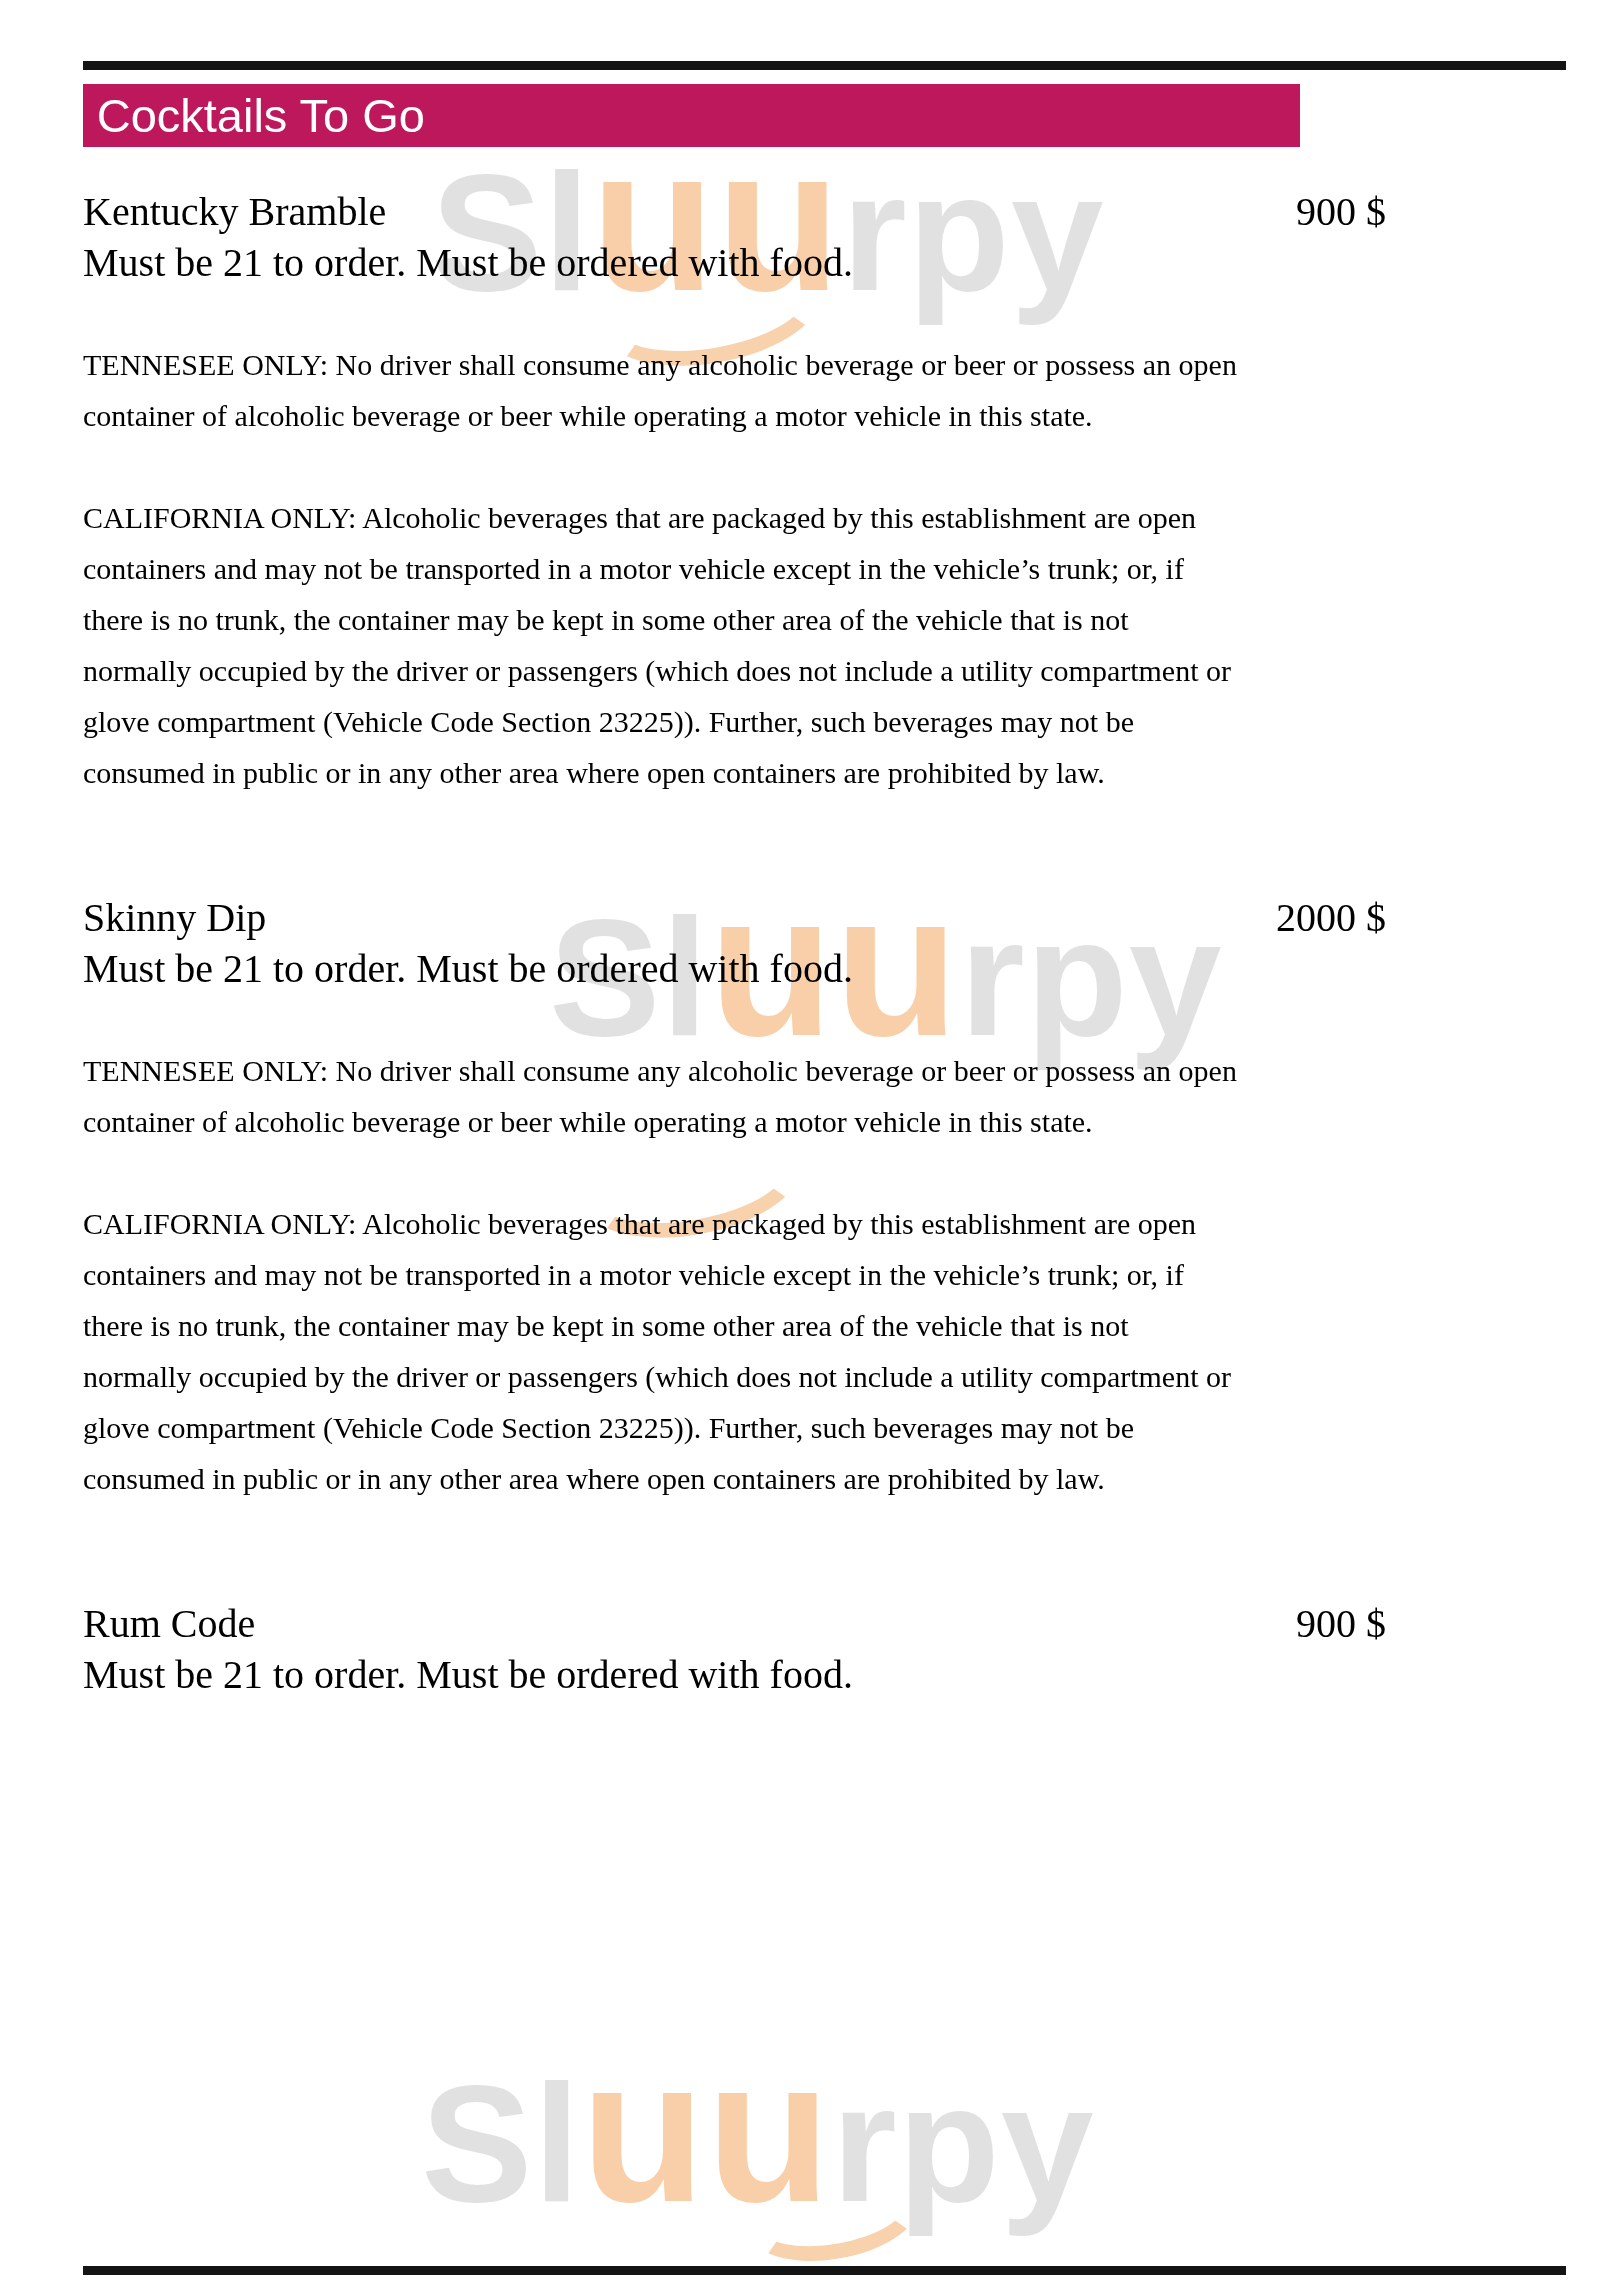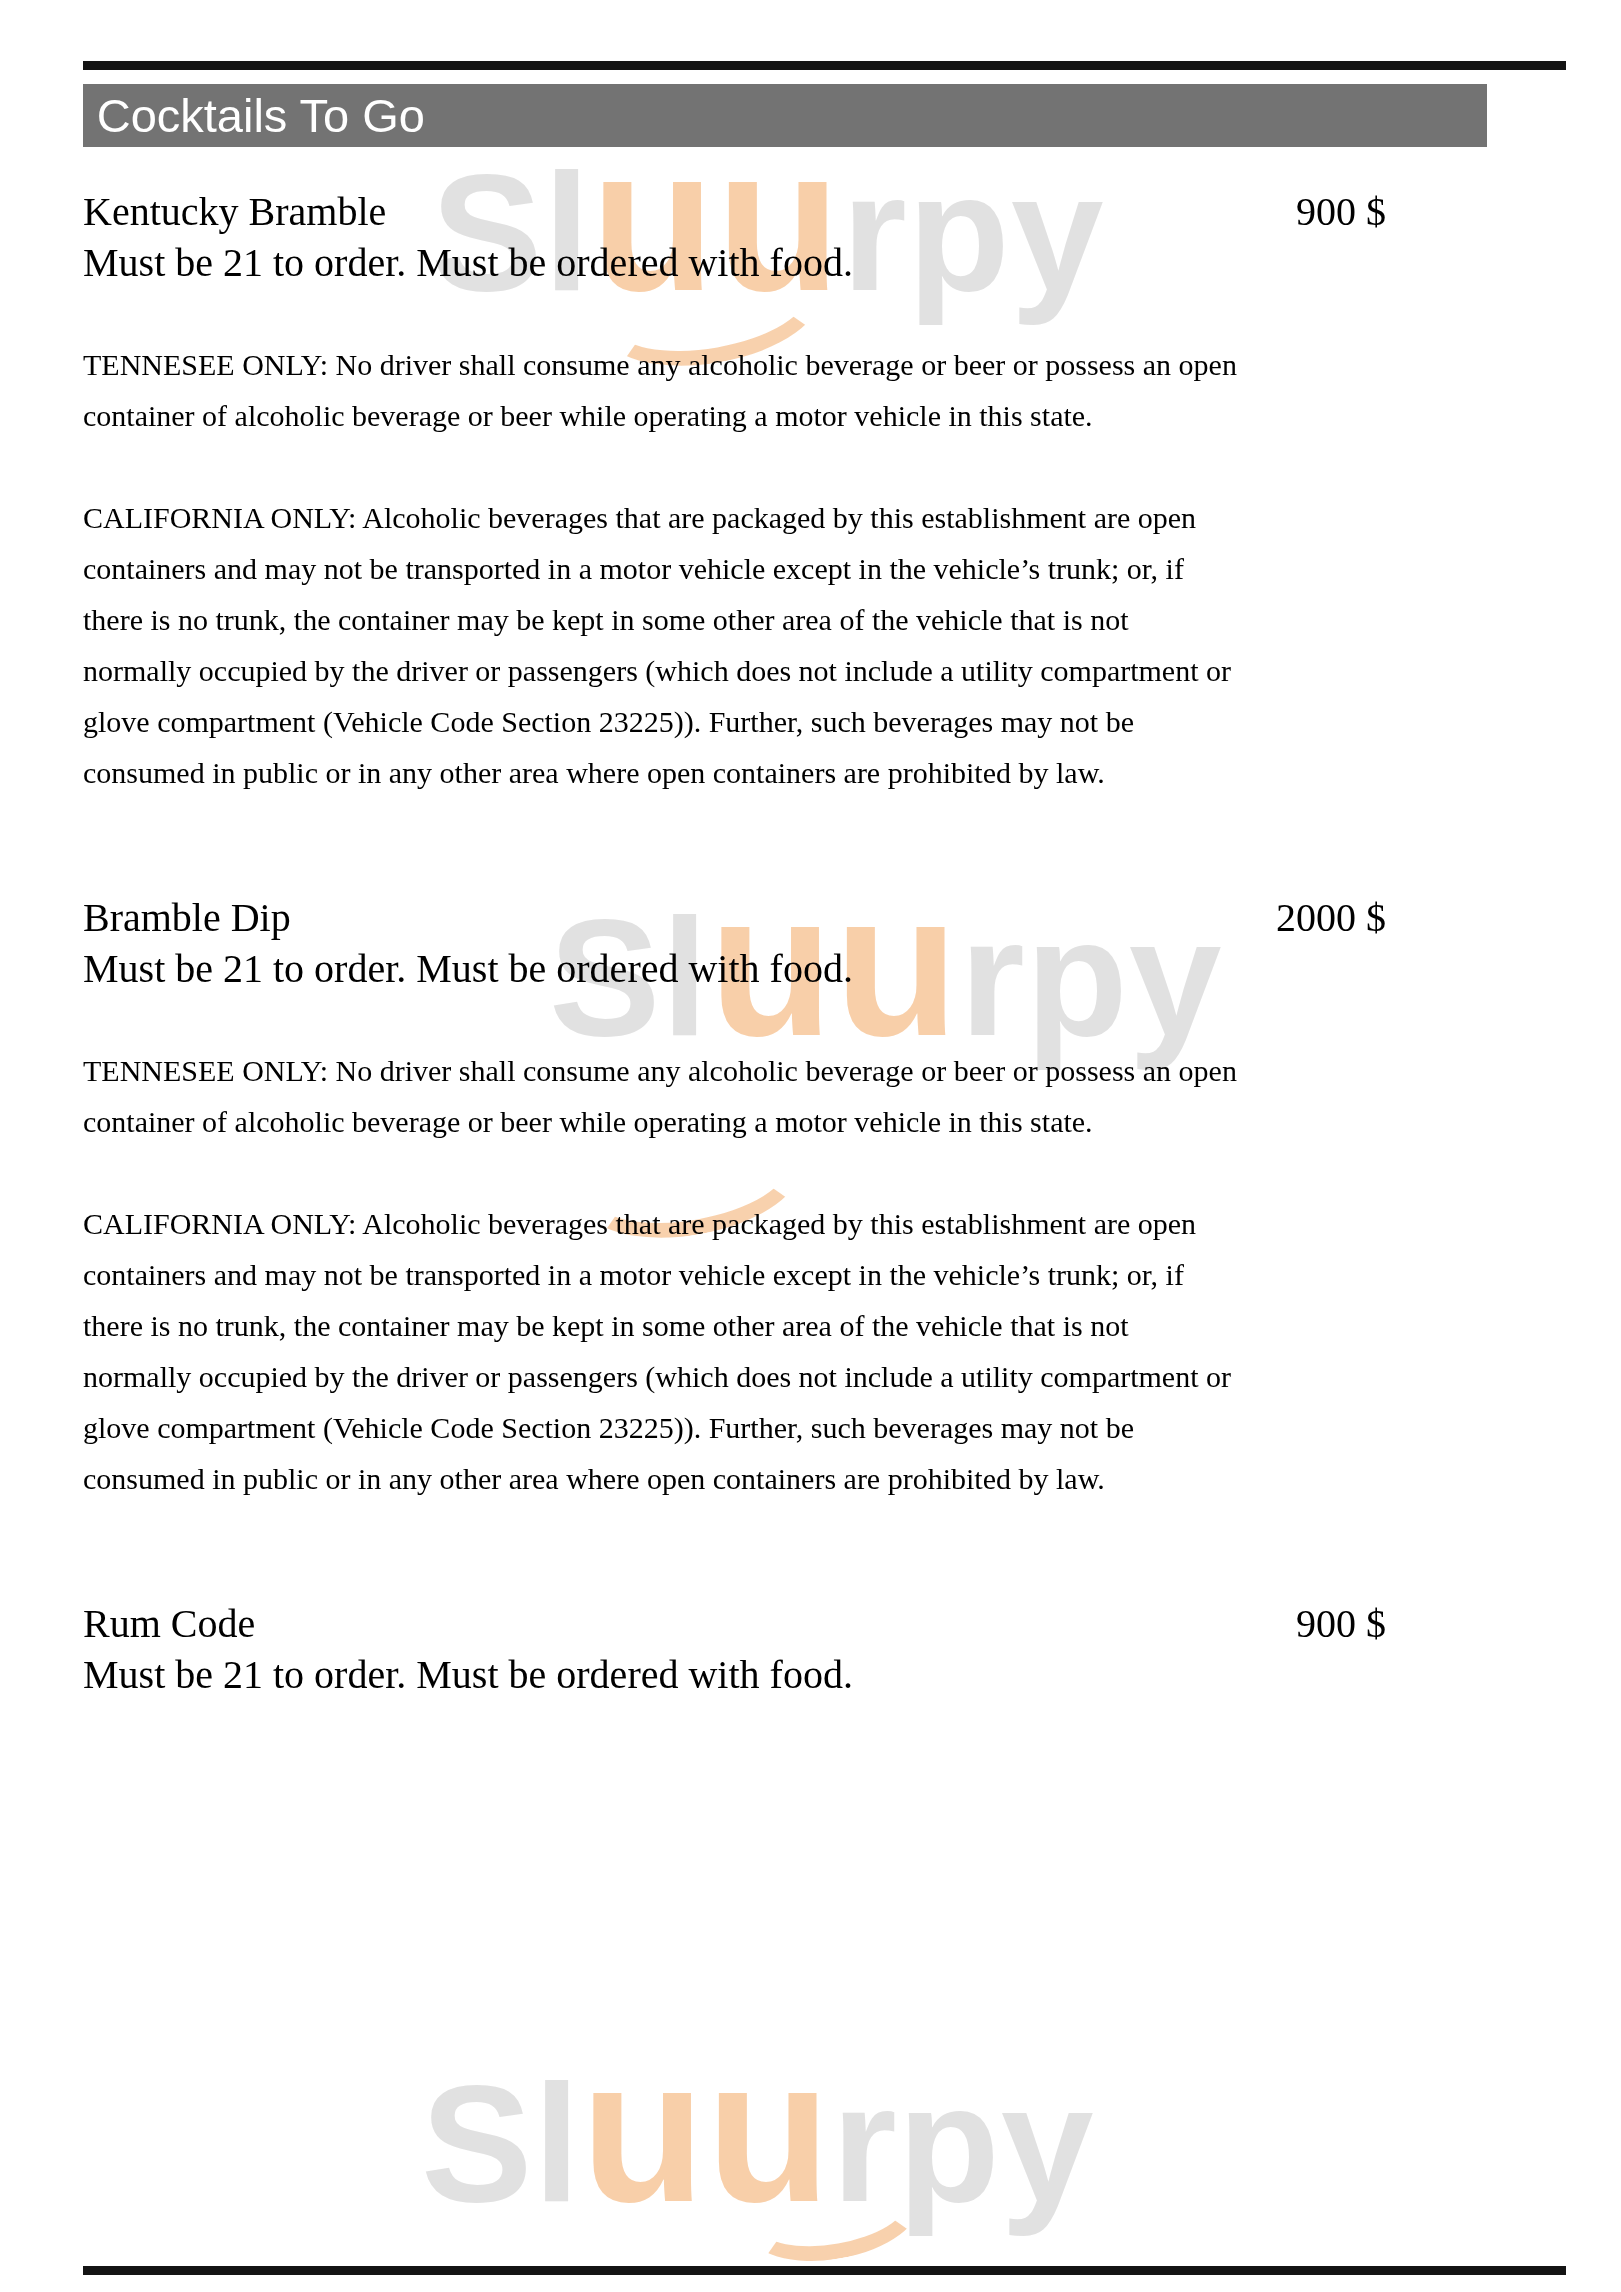--- a/index.html
+++ b/index.html
@@ -29,22 +29,22 @@
     transform:rotate(-10deg);
   }
   .sw1 { left:598px; top:255px; }
   .sw2 { left:578px; top:1127px; }
   .sw3 { left:745px; top:2171px; width:176px; height:88px; }
 
   
   .content { position:absolute; left:83px; top:61px; width:1483px; z-index:1; }
   .rule { height:8.8px; background:#141414; width:100%; }
   .section-header {
-    margin-top:14.7px; height:63px; width:1404px;
-    background:#737373; display:flex; align-items:center;
+    margin-top:14.7px; height:63px; width:1217px;
+    background:#be185d; display:flex; align-items:center;
     padding-left:13.7px;
   }
   .section-title {
     font-family:"Liberation Sans", sans-serif;
     color:#ffffff; font-size:47px; line-height:1;
   }
   .menu-list { margin-top:39px; }
   .menu-item { margin-bottom:94px; }
   .item-row {
     display:flex; justify-content:space-between; align-items:baseline;
@@ -90,21 +90,21 @@
           <span class="item-name">Kentucky Bramble</span>
           <span class="item-price">900 $</span>
         </div>
         <div class="item-note">Must be 21 to order. Must be ordered with food.</div>
         <p class="item-paragraph">TENNESEE ONLY: No driver shall consume any alcoholic beverage or beer or possess an open container of alcoholic beverage or beer while operating a motor vehicle in this state.</p>
         <p class="item-paragraph">CALIFORNIA ONLY: Alcoholic beverages that are packaged by this establishment are open containers and may not be transported in a motor vehicle except in the vehicle’s trunk; or, if there is no trunk, the container may be kept in some other area of the vehicle that is not normally occupied by the driver or passengers (which does not include a utility compartment or glove compartment (Vehicle Code Section 23225)). Further, such beverages may not be consumed in public or in any other area where open containers are prohibited by law.</p>
       </div>
 
       <div class="menu-item">
         <div class="item-row">
-          <span class="item-name">Bramble Dip</span>
+          <span class="item-name">Skinny Dip</span>
           <span class="item-price">2000 $</span>
         </div>
         <div class="item-note">Must be 21 to order. Must be ordered with food.</div>
         <p class="item-paragraph">TENNESEE ONLY: No driver shall consume any alcoholic beverage or beer or possess an open container of alcoholic beverage or beer while operating a motor vehicle in this state.</p>
         <p class="item-paragraph">CALIFORNIA ONLY: Alcoholic beverages that are packaged by this establishment are open containers and may not be transported in a motor vehicle except in the vehicle’s trunk; or, if there is no trunk, the container may be kept in some other area of the vehicle that is not normally occupied by the driver or passengers (which does not include a utility compartment or glove compartment (Vehicle Code Section 23225)). Further, such beverages may not be consumed in public or in any other area where open containers are prohibited by law.</p>
       </div>
 
       <div class="menu-item">
         <div class="item-row">
           <span class="item-name">Rum Code</span>

